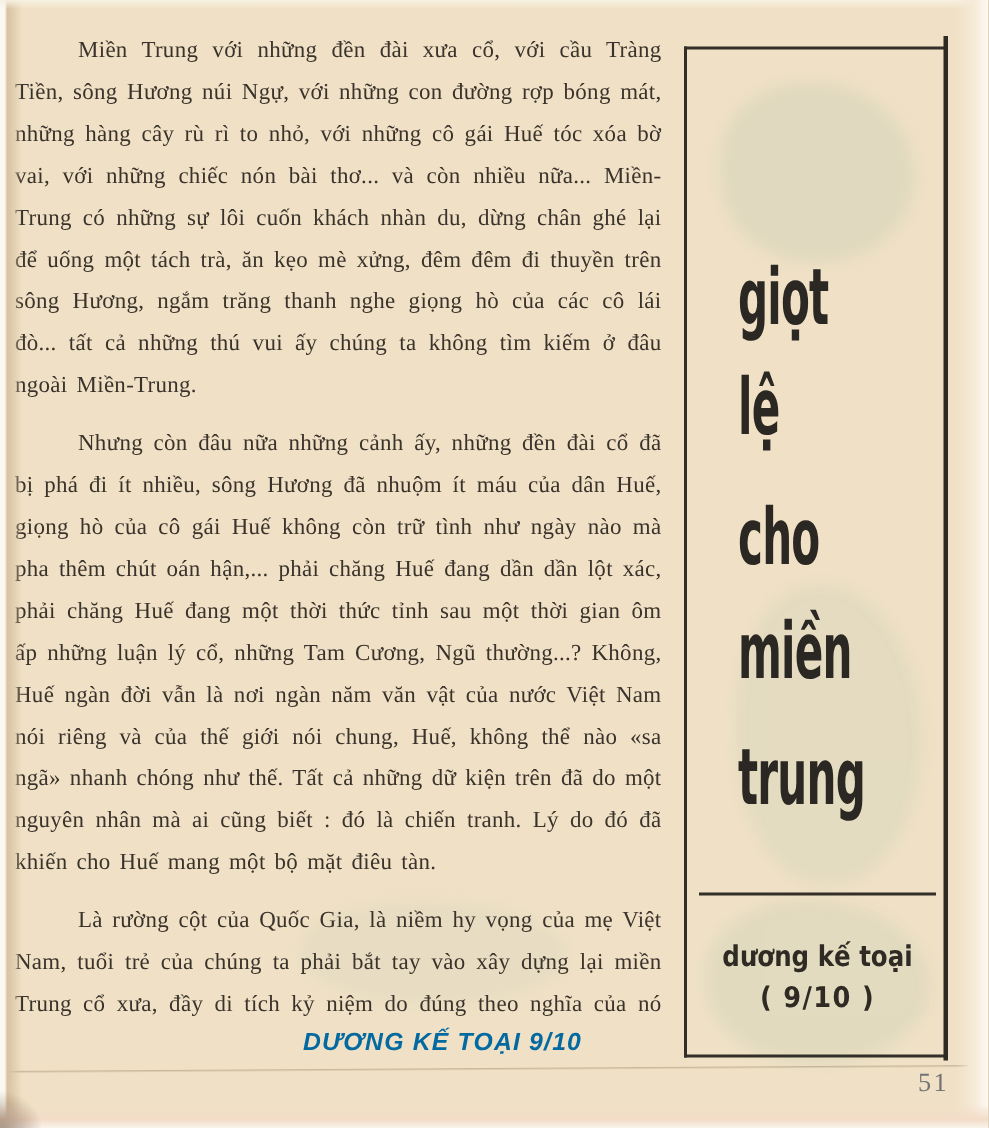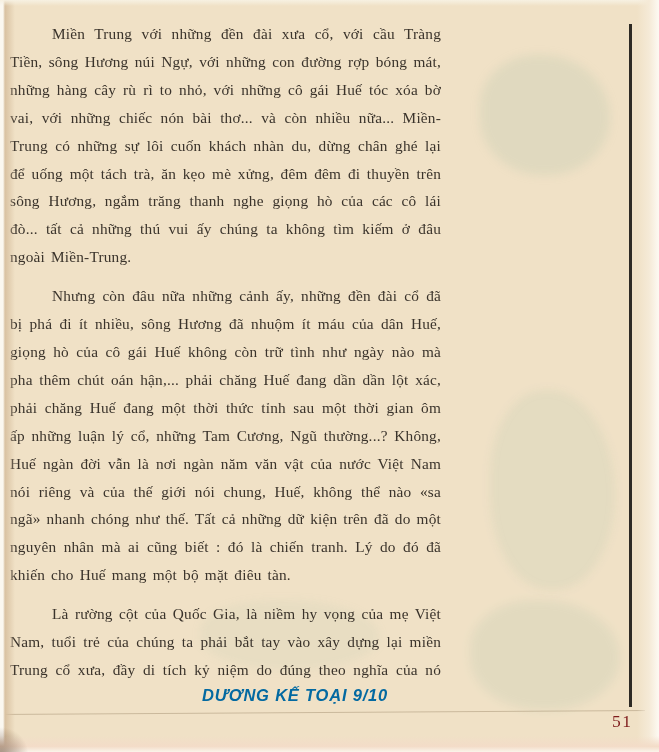--- a/index.html
+++ b/index.html
@@ -129,21 +129,21 @@
     color: #2f2a24;
     transform: scaleX(0.9);
     white-space: nowrap;
   }
 
   .page-number {
     position: absolute; left: 612px; top: 711px; width: 36px;
     font-family: "Liberation Serif", serif;
     font-size: 17.5px;
     letter-spacing: 1.5px;
-    color: #7f1d1d;
+    color: #737373;
   }
 </style>
 </head>
 <body>
 
 <div class="screen">
 
   <div class="ghost" style="left:480px; top:55px;  width:130px; height:120px;"></div>
   <div class="ghost" style="left:490px; top:390px; width:125px; height:200px; opacity:0.8;"></div>
   <div class="ghost" style="left:470px; top:600px; width:150px; height:110px; opacity:0.9;"></div>
@@ -152,20 +152,30 @@
   <div class="article">
     <p>Miền Trung với những đền đài xưa cổ, với cầu Tràng Tiền, sông Hương núi Ngự, với những con đường rợp bóng mát, những hàng cây rù rì to nhỏ, với những cô gái Huế tóc xóa bờ vai, với những chiếc nón bài thơ... và còn nhiều nữa... Miền-Trung có những sự lôi cuốn khách nhàn du, dừng chân ghé lại để uống một tách trà, ăn kẹo mè xửng, đêm đêm đi thuyền trên sông Hương, ngắm trăng thanh nghe giọng hò của các cô lái đò... tất cả những thú vui ấy chúng ta không tìm kiếm ở đâu ngoài Miền-Trung.</p>
     <p>Nhưng còn đâu nữa những cảnh ấy, những đền đài cổ đã bị phá đi ít nhiều, sông Hương đã nhuộm ít máu của dân Huế, giọng hò của cô gái Huế không còn trữ tình như ngày nào mà pha thêm chút oán hận,... phải chăng Huế đang dần dần lột xác, phải chăng Huế đang một thời thức tỉnh sau một thời gian ôm ấp những luận lý cổ, những Tam Cương, Ngũ thường...? Không, Huế ngàn đời vẫn là nơi ngàn năm văn vật của nước Việt Nam nói riêng và của thế giới nói chung, Huế, không thể nào «sa ngã» nhanh chóng như thế. Tất cả những dữ kiện trên đã do một nguyên nhân mà ai cũng biết : đó là chiến tranh. Lý do đó đã khiến cho Huế mang một bộ mặt điêu tàn.</p>
     <p>Là rường cột của Quốc Gia, là niềm hy vọng của mẹ Việt Nam, tuổi trẻ của chúng ta phải bắt tay vào xây dựng lại miền Trung cổ xưa, đầy di tích kỷ niệm do đúng theo nghĩa của nó nhưng trước khi bắt tay vào việc chúng ta hãy nhỏ một giọt lệ cho miền Trung để thương xót cho một miền đất đã chịu nhiều đau khổ.</p>
   </div>
 
   <div class="signature">DƯƠNG KẾ TOẠI  9/10</div>
 
   <div class="crease"></div>
 
+  <div class="sidebar-box">
+    <div class="tword w1">giọt</div>
+    <div class="tword w2">lệ</div>
+    <div class="tword w3">cho</div>
+    <div class="tword w4">miền</div>
+    <div class="tword w5">trung</div>
+    <div class="box-rule"></div>
+    <div class="box-author">dương kế toại</div>
+    <div class="box-issue">( 9/10 )</div>
+  </div>
   <div class="box-right-line"></div>
 
   <div class="page-number">51</div>
 
   <div class="edge-left"></div>
   <div class="edge-top"></div>
   <div class="edge-right"></div>
   <div class="edge-bottom"></div>
   <div class="corner-shadow"></div>
 

